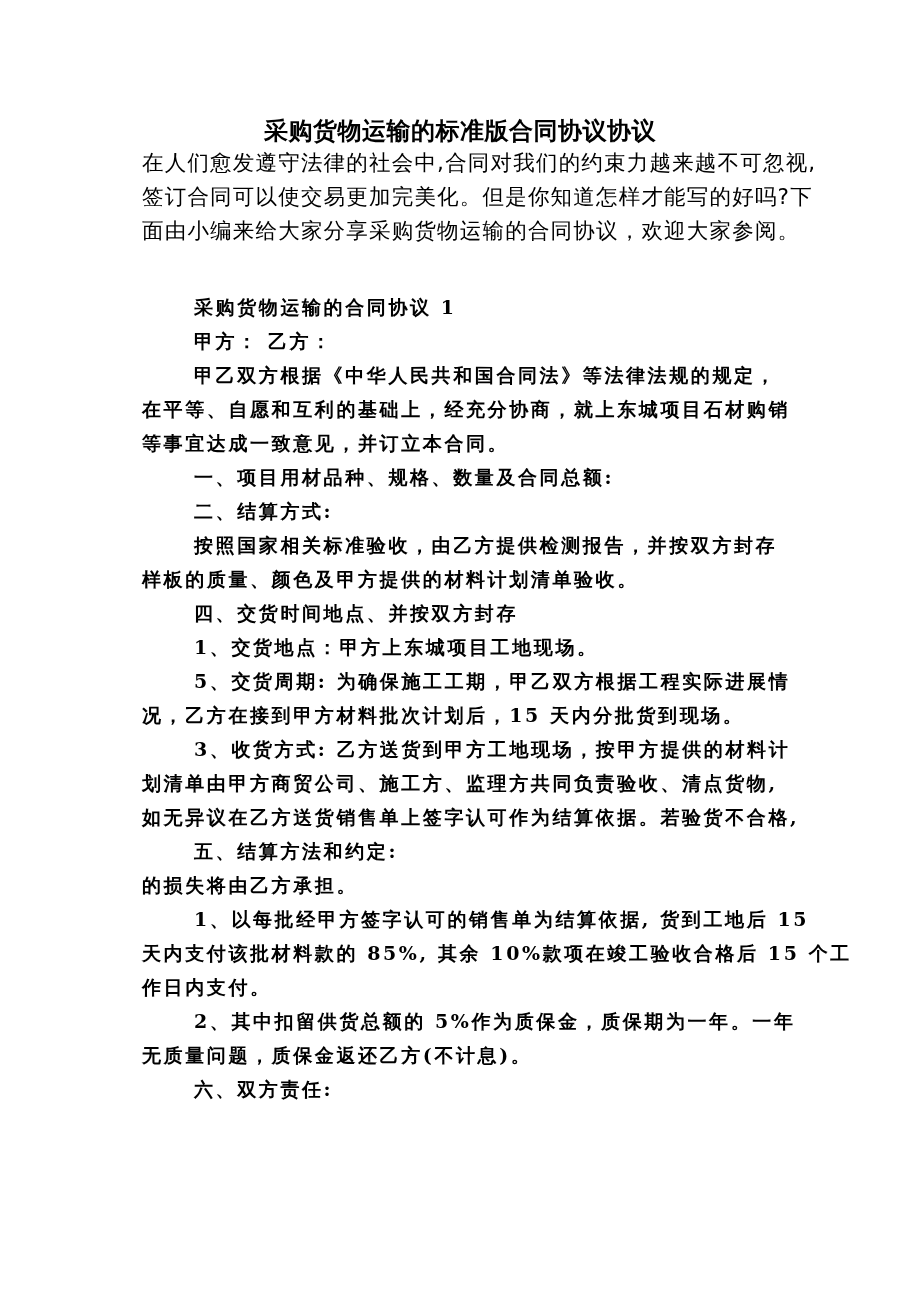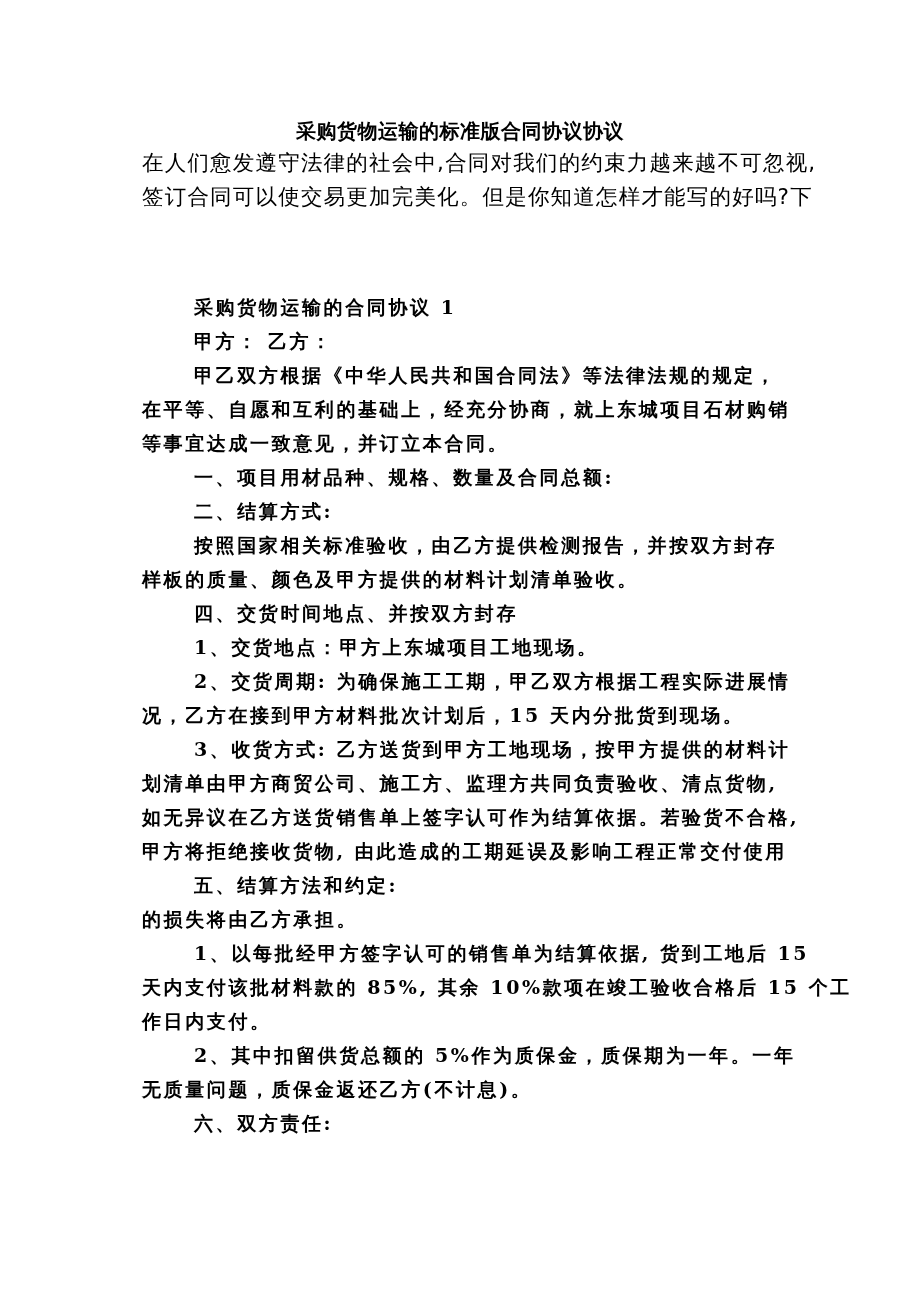--- a/index.html
+++ b/index.html
@@ -1,59 +1,59 @@
 <!DOCTYPE html>
 <html><head>
 <meta charset="utf-8">
 <style>
   html, body { margin: 0; padding: 0; background: #ffffff; }
   body { width: 920px; height: 1302px; position: relative; overflow: hidden;
          font-family: "DejaVu Serif", "Liberation Serif", serif; color: #000; }
   .page { position: absolute; left: 0; top: 0; width: 920px; height: 1302px; background: #fff; }
   .title { position: absolute; left: 0; width: 920px; top: 118px; text-align: center;
            font-family: "DejaVu Sans", "Liberation Sans", sans-serif; font-weight: bold;
-           font-size: 20px; letter-spacing: 0.5px; line-height: 26px; }
+           font-size: 24px; letter-spacing: 0.5px; line-height: 26px; }
   .intro { position: absolute; left: 142px; width: 650px; top: 146px;
            font-family: "DejaVu Sans", "Liberation Sans", sans-serif;
            font-size: 21.5px; line-height: 34px; letter-spacing: 1.2px; }
   .intro .line { white-space: nowrap; display: block; }
   .body { position: absolute; left: 142px; width: 650px; top: 290px;
           font-size: 19px; line-height: 34px; letter-spacing: 2.6px; }
   .body .line { display: block; white-space: nowrap; height: 34px; font-weight: bold; }
   .body .indent { padding-left: 52px; }
 </style>
 </head>
 <body>
 
 <div class="page">
   <div class="title">采购货物运输的标准版合同协议协议</div>
 
   <div class="intro">
     <span class="line">在人们愈发遵守法律的社会中,合同对我们的约束力越来越不可忽视,</span>
     <span class="line">签订合同可以使交易更加完美化。但是你知道怎样才能写的好吗?下</span>
+    <span class="line">面由小编来给大家分享采购货物运输的合同协议，欢迎大家参阅。</span>
   </div>
 
   <div class="body">
     <span class="line indent">采购货物运输的合同协议 1</span>
     <span class="line indent">甲方：  乙方：</span>
     <span class="line indent">甲乙双方根据《中华人民共和国合同法》等法律法规的规定，</span>
     <span class="line">在平等、自愿和互利的基础上，经充分协商，就上东城项目石材购销</span>
     <span class="line">等事宜达成一致意见，并订立本合同。</span>
     <span class="line indent">一、项目用材品种、规格、数量及合同总额:</span>
     <span class="line indent">二、结算方式:</span>
     <span class="line indent">按照国家相关标准验收，由乙方提供检测报告，并按双方封存</span>
     <span class="line">样板的质量、颜色及甲方提供的材料计划清单验收。</span>
     <span class="line indent">四、交货时间地点、并按双方封存</span>
     <span class="line indent">1、交货地点：甲方上东城项目工地现场。</span>
-    <span class="line indent">2、交货周期: 为确保施工工期，甲乙双方根据工程实际进展情</span>
+    <span class="line indent">5、交货周期: 为确保施工工期，甲乙双方根据工程实际进展情</span>
     <span class="line">况，乙方在接到甲方材料批次计划后，15 天内分批货到现场。</span>
     <span class="line indent">3、收货方式: 乙方送货到甲方工地现场，按甲方提供的材料计</span>
     <span class="line">划清单由甲方商贸公司、施工方、监理方共同负责验收、清点货物,</span>
     <span class="line">如无异议在乙方送货销售单上签字认可作为结算依据。若验货不合格,</span>
-    <span class="line">甲方将拒绝接收货物, 由此造成的工期延误及影响工程正常交付使用</span>
     <span class="line indent">五、结算方法和约定:</span>
     <span class="line">的损失将由乙方承担。</span>
     <span class="line indent">1、以每批经甲方签字认可的销售单为结算依据, 货到工地后 15</span>
     <span class="line">天内支付该批材料款的 85%, 其余 10%款项在竣工验收合格后 15 个工</span>
     <span class="line">作日内支付。</span>
     <span class="line indent">2、其中扣留供货总额的 5%作为质保金，质保期为一年。一年</span>
     <span class="line">无质量问题，质保金返还乙方(不计息)。</span>
     <span class="line indent">六、双方责任:</span>
   </div>
 </div>

